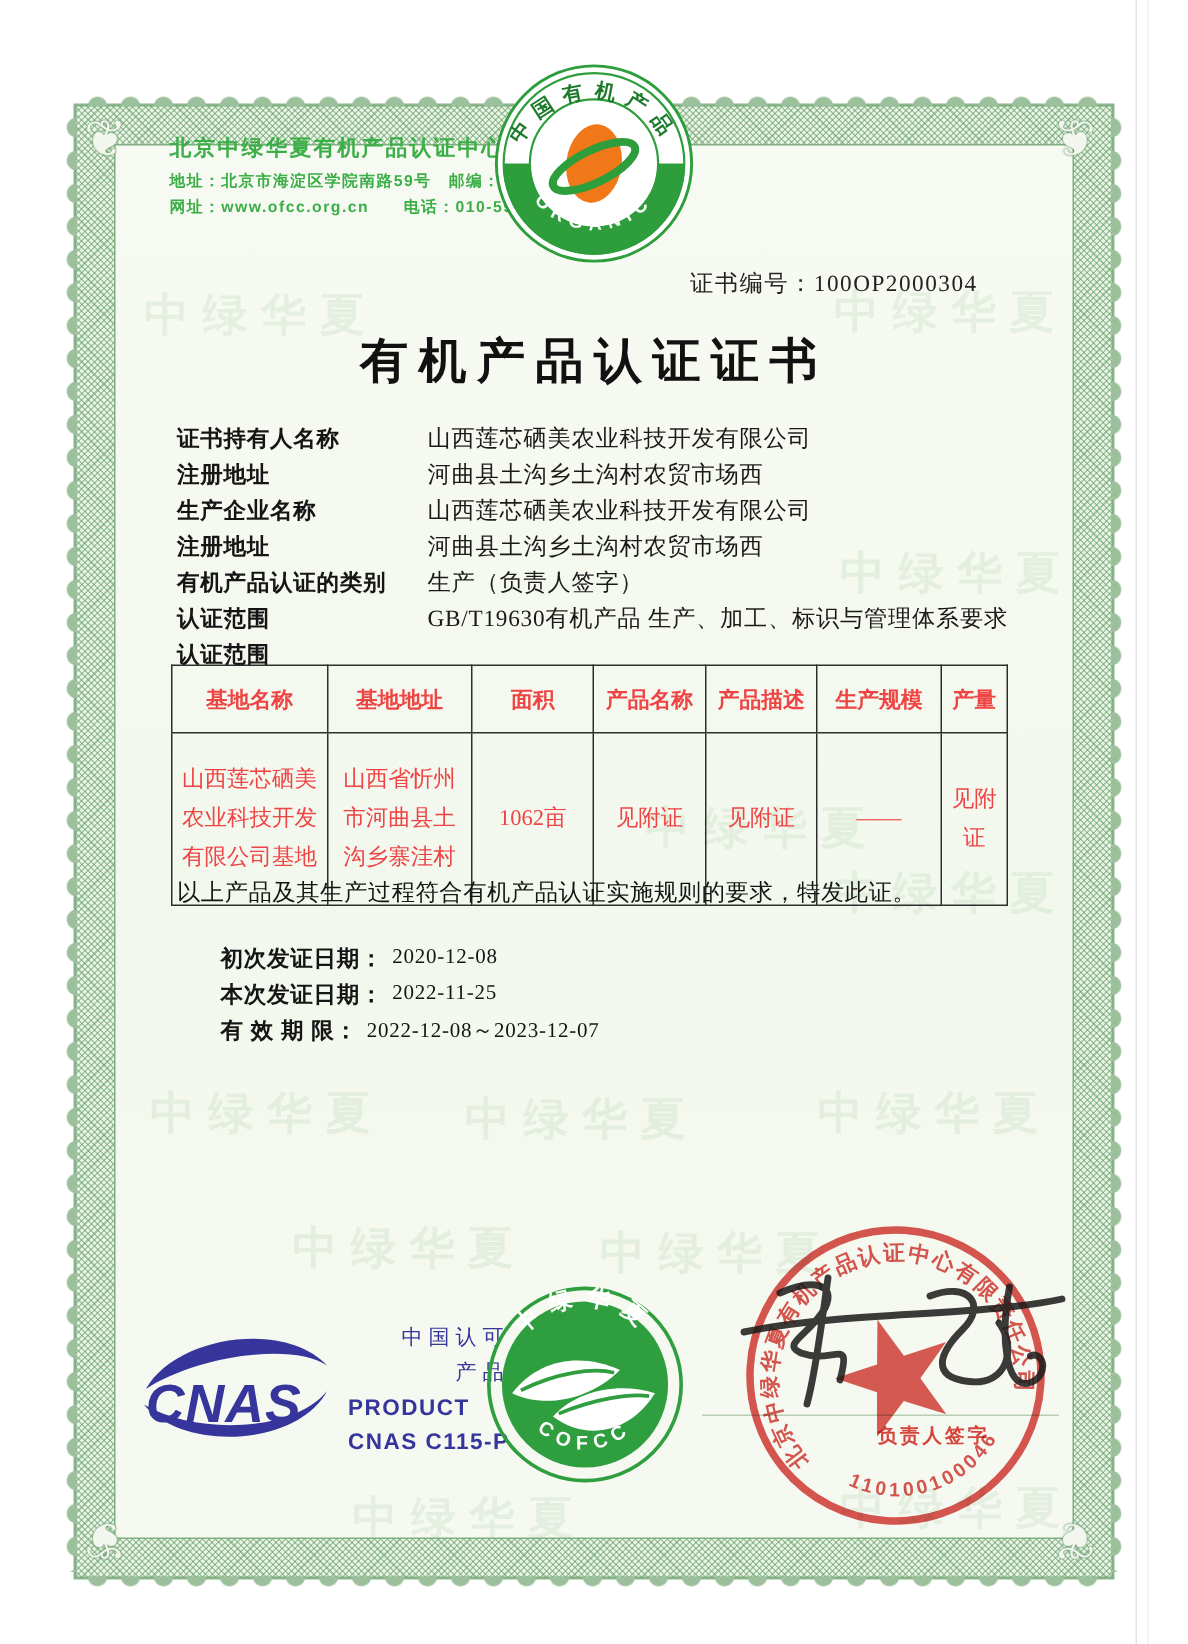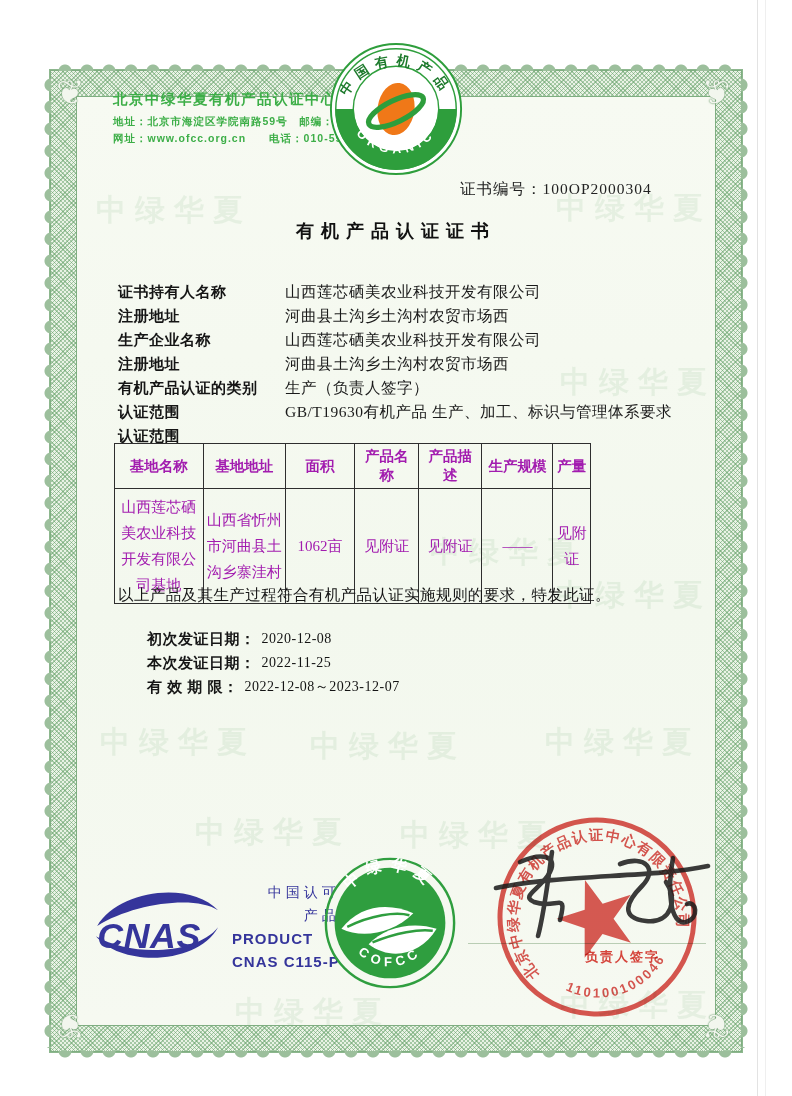--- a/index.html
+++ b/index.html
@@ -39,31 +39,31 @@
       opacity:.13;white-space:nowrap;pointer-events:none;}
 
   
   .issuer{position:absolute;left:113px;top:92px;color:#3cae47;line-height:1.0;}
   .issuer .l1{font-size:14.5px;font-weight:bold;letter-spacing:1.5px;margin-bottom:9px;}
   .issuer .l2,.issuer .l3{font-size:10.5px;font-weight:bold;letter-spacing:1px;margin-bottom:7px;}
   .org-logo{position:absolute;left:328px;top:41px;}
   .certno{position:absolute;left:460px;top:179px;font-family:Liberation Serif, serif;
           font-size:15.5px;color:#222;letter-spacing:1px;}
   .title{position:absolute;left:0;top:219px;width:792px;text-align:center;
-         font-size:18px;font-weight:bold;letter-spacing:7px;color:#111;}
+         font-size:32px;font-weight:bold;letter-spacing:7px;color:#111;}
 
   
   .fields{position:absolute;left:118px;top:280px;width:560px;}
   .frow{display:flex;height:24px;align-items:center;}
   .frow .lab{width:167px;flex:0 0 167px;font-size:15px;font-weight:bold;color:#151515;letter-spacing:.5px;}
   .frow .val{font-family:"Liberation Serif",serif;font-size:15.5px;color:#1a1a1a;letter-spacing:.5px;white-space:nowrap;}
 
   
-  table.scope{position:absolute;left:114px;top:443px;width:477px;border-collapse:collapse;table-layout:fixed;
-     font-family:"Liberation Serif",serif;font-size:15px;color:#a21caf;}
+  table.scope{position:absolute;left:114px;top:443px;width:558px;border-collapse:collapse;table-layout:fixed;
+     font-family:"Liberation Serif",serif;font-size:15px;color:#ef4444;}
   table.scope th,table.scope td{border:1.6px solid #2e2e2e;text-align:center;vertical-align:middle;padding:2px 3px;}
   table.scope th{height:40px;font-weight:normal;font-family:"Liberation Sans",sans-serif;font-weight:bold;font-size:14.5px;}
   table.scope td{height:110px;line-height:1.75;}
 
   
   .statement{position:absolute;left:118px;top:585px;font-family:"Liberation Serif",serif;
              font-size:15.5px;color:#151515;letter-spacing:.4px;}
   .dates{position:absolute;left:147px;top:627px;}
   .drow{display:flex;height:24px;align-items:center;}
   .drow .dlab{font-size:15px;font-weight:bold;color:#151515;letter-spacing:.5px;}

